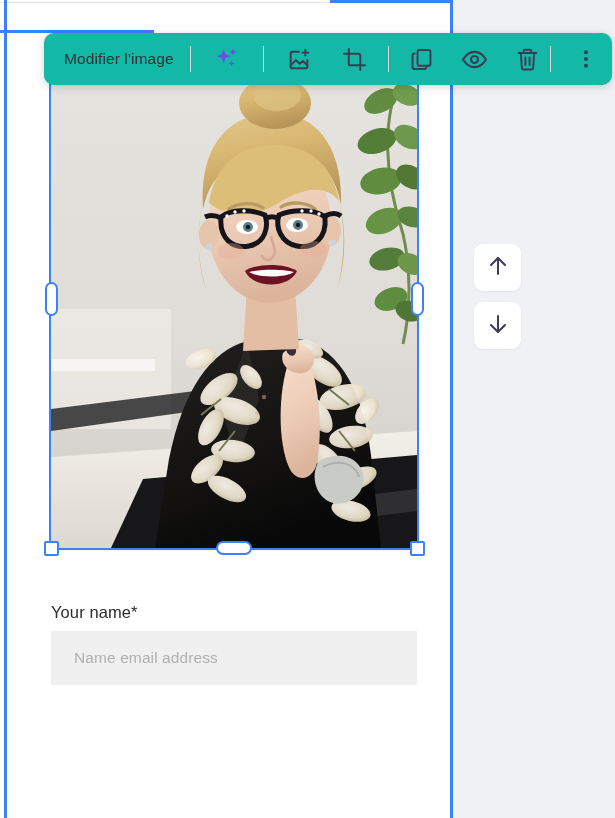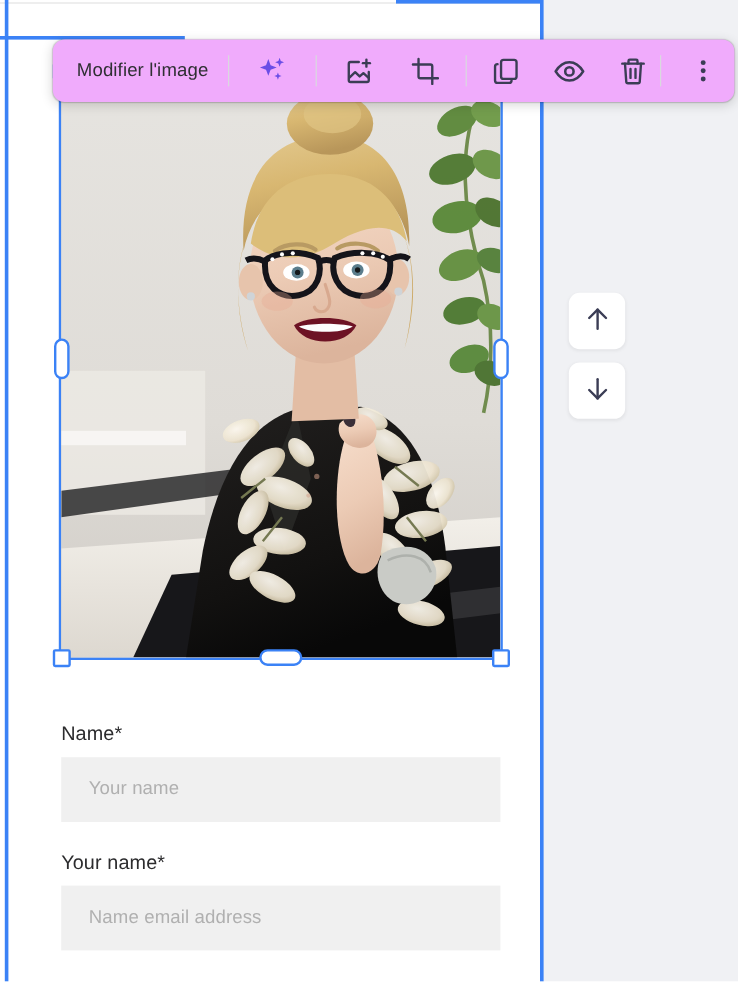--- a/index.html
+++ b/index.html
@@ -125,21 +125,21 @@
   .h-mr { left: 404px; top: 279px; }
   .h-bc { left: 209px; top: 538px; }
 
   
   .toolbar {
     position: absolute;
     left: 44px;
     top: 33px;
     height: 52px;
     width: 568px;
-    background: #f0abfc;
+    background: #14b8a6;
     border-radius: 10px;
     box-shadow: 0 2px 10px rgba(0,0,0,0.16), 0 0 1px rgba(0,0,0,0.18);
     display: flex;
     align-items: center;
     padding: 0 14px 0 20px;
     z-index: 30;
   }
 
   .tb-label {
     font-size: 15.5px;
@@ -398,24 +398,20 @@
     <div class="handle corner h-tl"></div>
     <div class="handle corner h-tr"></div>
     <div class="handle corner h-bl"></div>
     <div class="handle corner h-br"></div>
     <div class="handle side-v h-ml"></div>
     <div class="handle side-v h-mr"></div>
     <div class="handle side-h h-bc"></div>
 
     <div class="form">
 
-      <div class="field-group">
-        <div class="field-label">Name*</div>
-        <div class="field-input">Your name</div>
-      </div>
 
       <div class="field-group">
         <div class="field-label">Your name*</div>
         <div class="field-input">Name email address</div>
       </div>
 
     </div>
   </div>
 
   <div class="hairline-top"></div>

